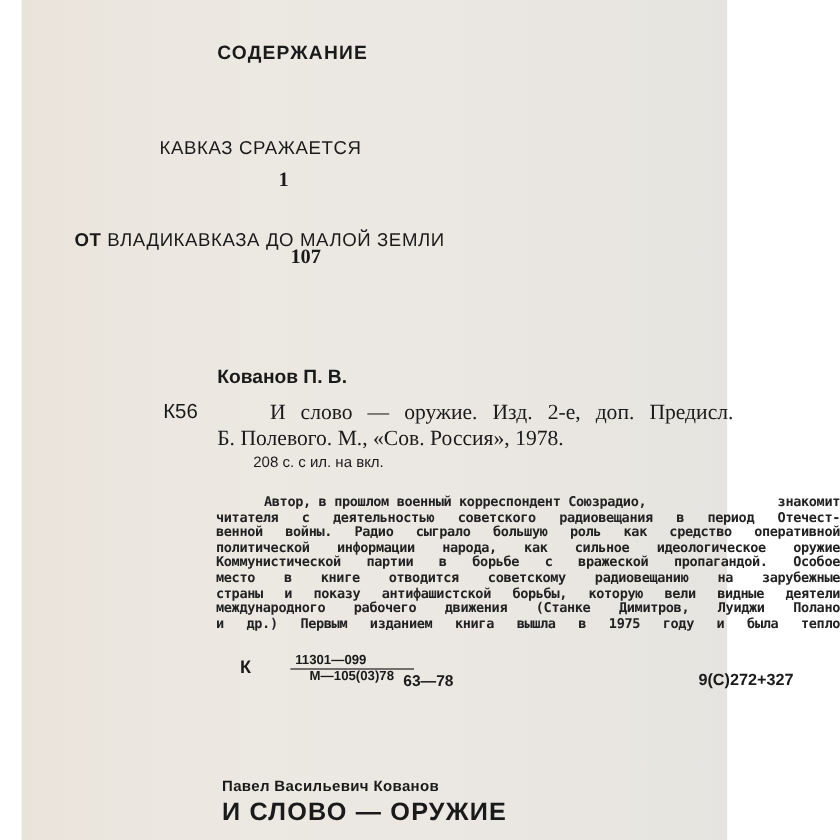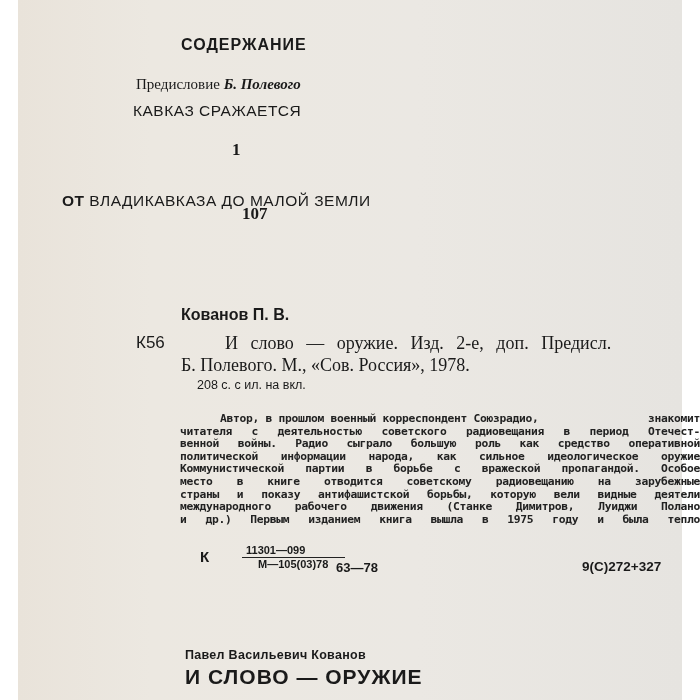--- a/index.html
+++ b/index.html
@@ -1,61 +1,57 @@
 <!DOCTYPE html>
 <html><head>
 <meta charset="utf-8">
 <style>
   html, body { margin:0; padding:0; background:#ffffff; }
   body { width:700px; height:700px; position:relative; overflow:hidden; }
   .page {
-    position:absolute; left:18px; top:0; width:664px; height:700px;
+    position:absolute; left:18px; top:0; width:588px; height:700px;
     background: linear-gradient(90deg, #e9e3da 0%, #ece8e1 20%, #ebe8e3 60%, #e6e4e0 100%);
     font-family:"Liberation Serif", "DejaVu Serif", serif;
     color:#1a1a1a;
   }
   .abs { position:absolute; white-space:nowrap; }
   .toc-title { left:163px; top:36px; font-family:"Liberation Sans", sans-serif; font-weight:bold; font-size:16px; letter-spacing:1px; }
   .preface { left:118px; top:76px; font-size:15px; }
   .preface i { font-weight:bold; }
   .part { font-family:"Liberation Sans", sans-serif; font-size:15.5px; letter-spacing:0.5px; }
-  .part1 { left:115px; top:102px; }
+  .part1 { left:115px; top:115px; }
   .page1 { left:214px; top:140px; font-size:17px; font-weight:bold; }
   .part2 { left:44px; top:180px;margin-top:12px; }
   .part2 b { font-weight:900; }
   .page2 { left:224px; top:204px; font-size:17px; font-weight:bold; }
   .author { left:163px; top:306px; font-family:"Liberation Sans", sans-serif; font-weight:bold; font-size:16px; }
   .code { left:118px; top:333px; font-family:"Liberation Sans", sans-serif; font-size:17px; }
   .biblio1 { left:207px; top:333px; font-size:18px; word-spacing:8px; }
   .biblio2 { left:163px; top:355px; font-size:18px; }
-  .biblio3 { left:179px; top:378px; font-family:"Liberation Sans", sans-serif; font-size:12.5px; }
+  .biblio3 { left:193px; top:378px; font-family:"Liberation Sans", sans-serif; font-size:12.5px; }
   .annot { left:162px; top:413px; width:520px; font-family:"DejaVu Sans Mono", monospace; font-size:11.3px; line-height:12.6px; font-weight:bold; color:#222; letter-spacing:-0.3px; }
   .annot div { text-align:justify; text-align-last:justify; }
   .annot div.first { padding-left:40px; text-align-last:left; width:280px; }
   .annot div.last { text-align-last:justify; }
   .kletter { left:182px; top:548px; font-family:"Liberation Sans", sans-serif; font-weight:bold; font-size:15px; }
   .frac { left:224px; top:544px; font-family:Liberation Sans, sans-serif; font-weight:bold; font-size:11px; }
   .frac .num { border-bottom:1.5px solid #222; padding:0 4px 1px 4px; display:block; width:95px; }
   .frac .den { display:block; padding-left:16px; }
   .fsuffix { left:318px; top:560px; font-family:"Liberation Sans", sans-serif; font-weight:bold; font-size:13px; }
   .bbk { left:564px; top:559px; font-family:"Liberation Sans", sans-serif; font-weight:bold; font-size:13.5px; }
   .full-name { left:167px; top:648px; font-family:"Liberation Sans", sans-serif; font-weight:bold; font-size:12.5px; letter-spacing:0.3px; }
   .book-title { left:167px; top:665px; font-family:"Liberation Sans", sans-serif; font-weight:bold; font-size:21px; letter-spacing:1px; }
 </style>
 </head>
 <body>
 
 <div class="page">
 
   <div class="abs toc-title">СОДЕРЖАНИЕ</div>
 
-  <div class="abs preface">
-    <span>Предисловие</span>
-    <i>Б. Полевого</i>
-  </div>
 
   <div class="abs part part1">КАВКАЗ СРАЖАЕТСЯ</div>
   <div class="abs page1">1</div>
 
   <div class="abs part part2">
     <b>ОТ</b><span> ВЛАДИКАВКАЗА ДО МАЛОЙ ЗЕМЛИ</span>
   </div>
   <div class="abs page2">107</div>
 
   <div class="abs author">Кованов П. В.</div>

